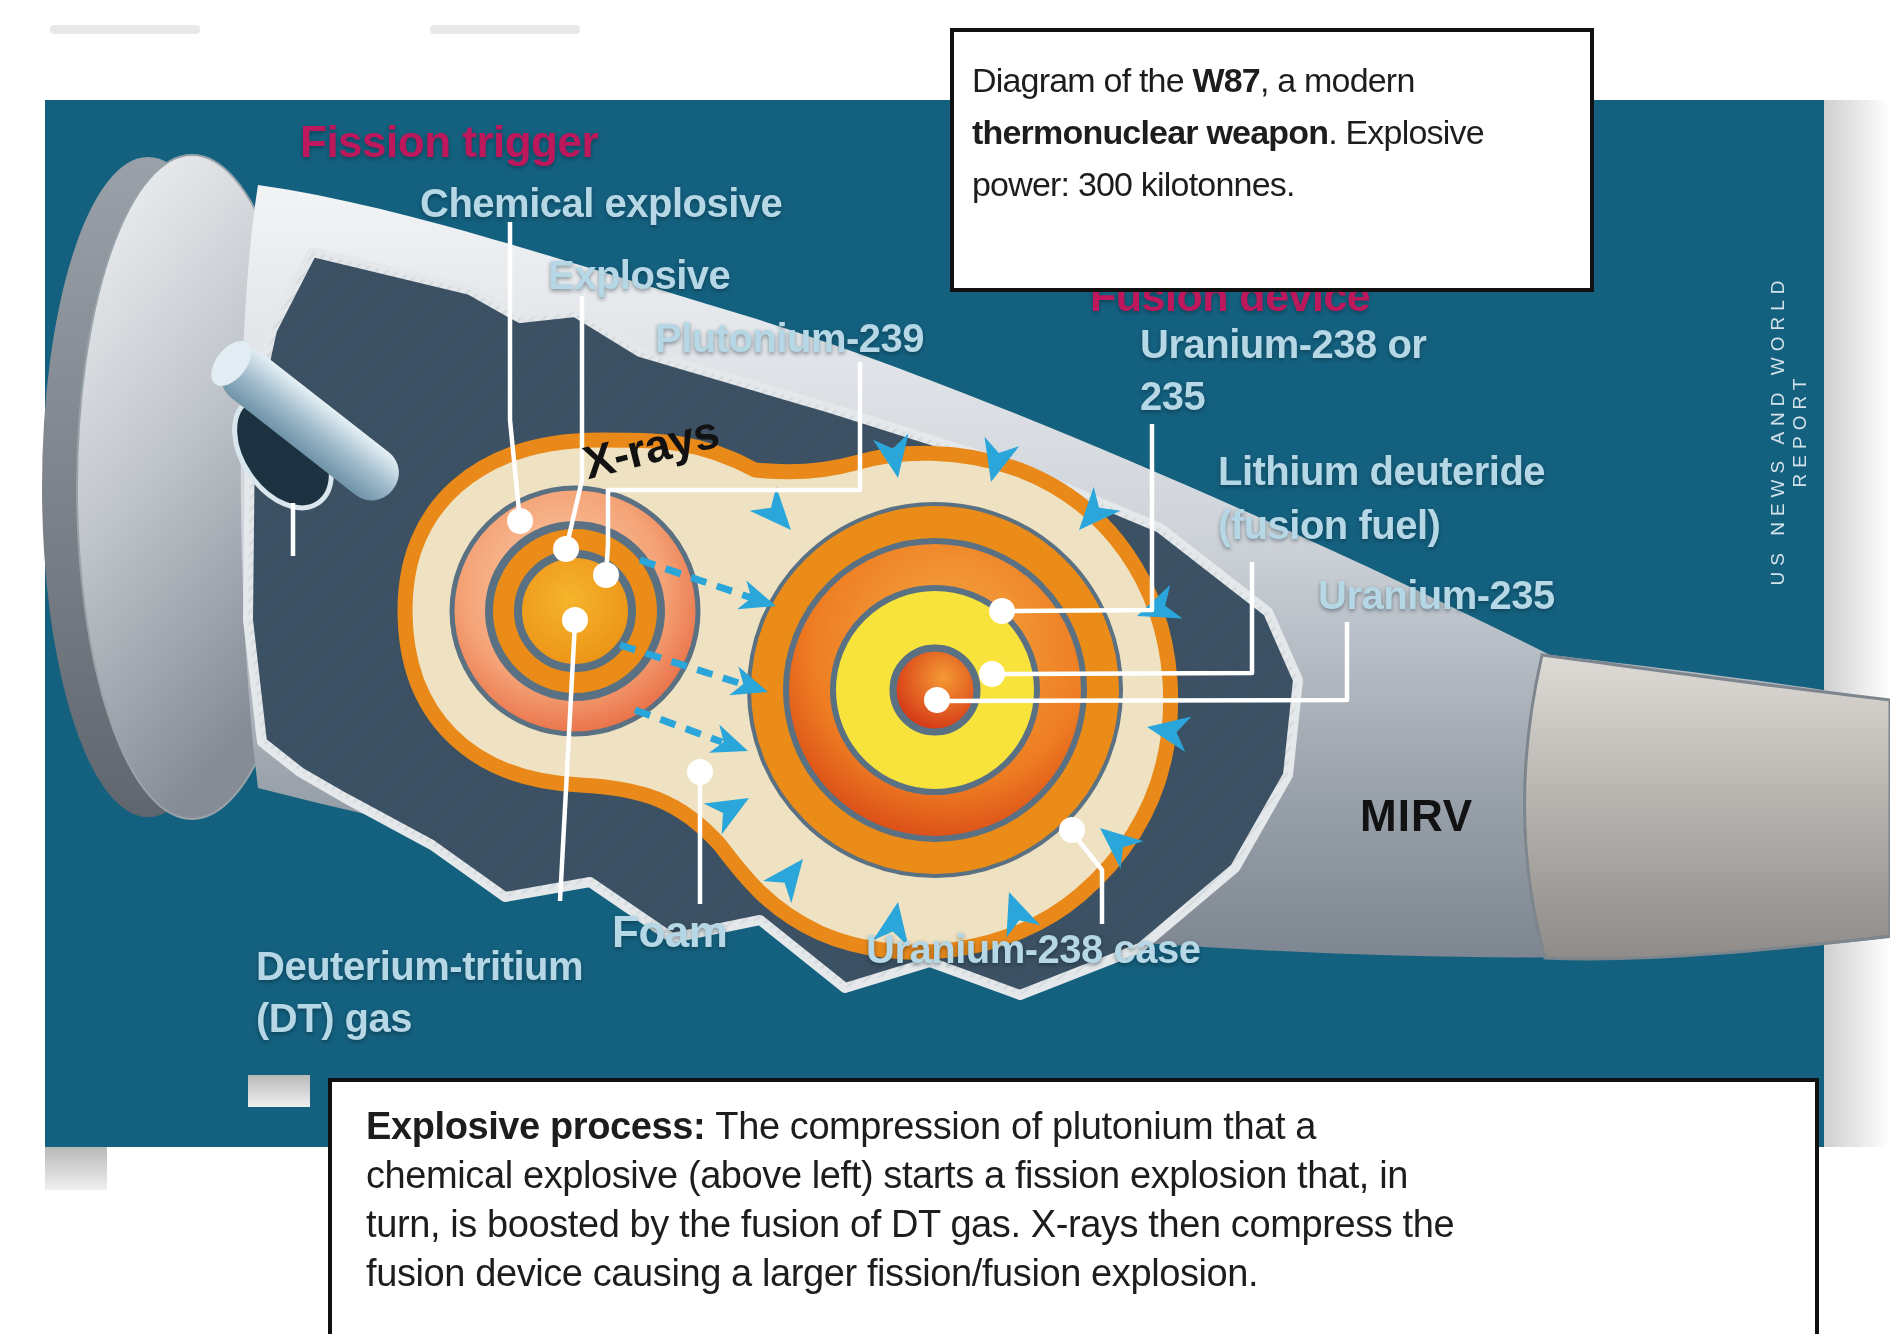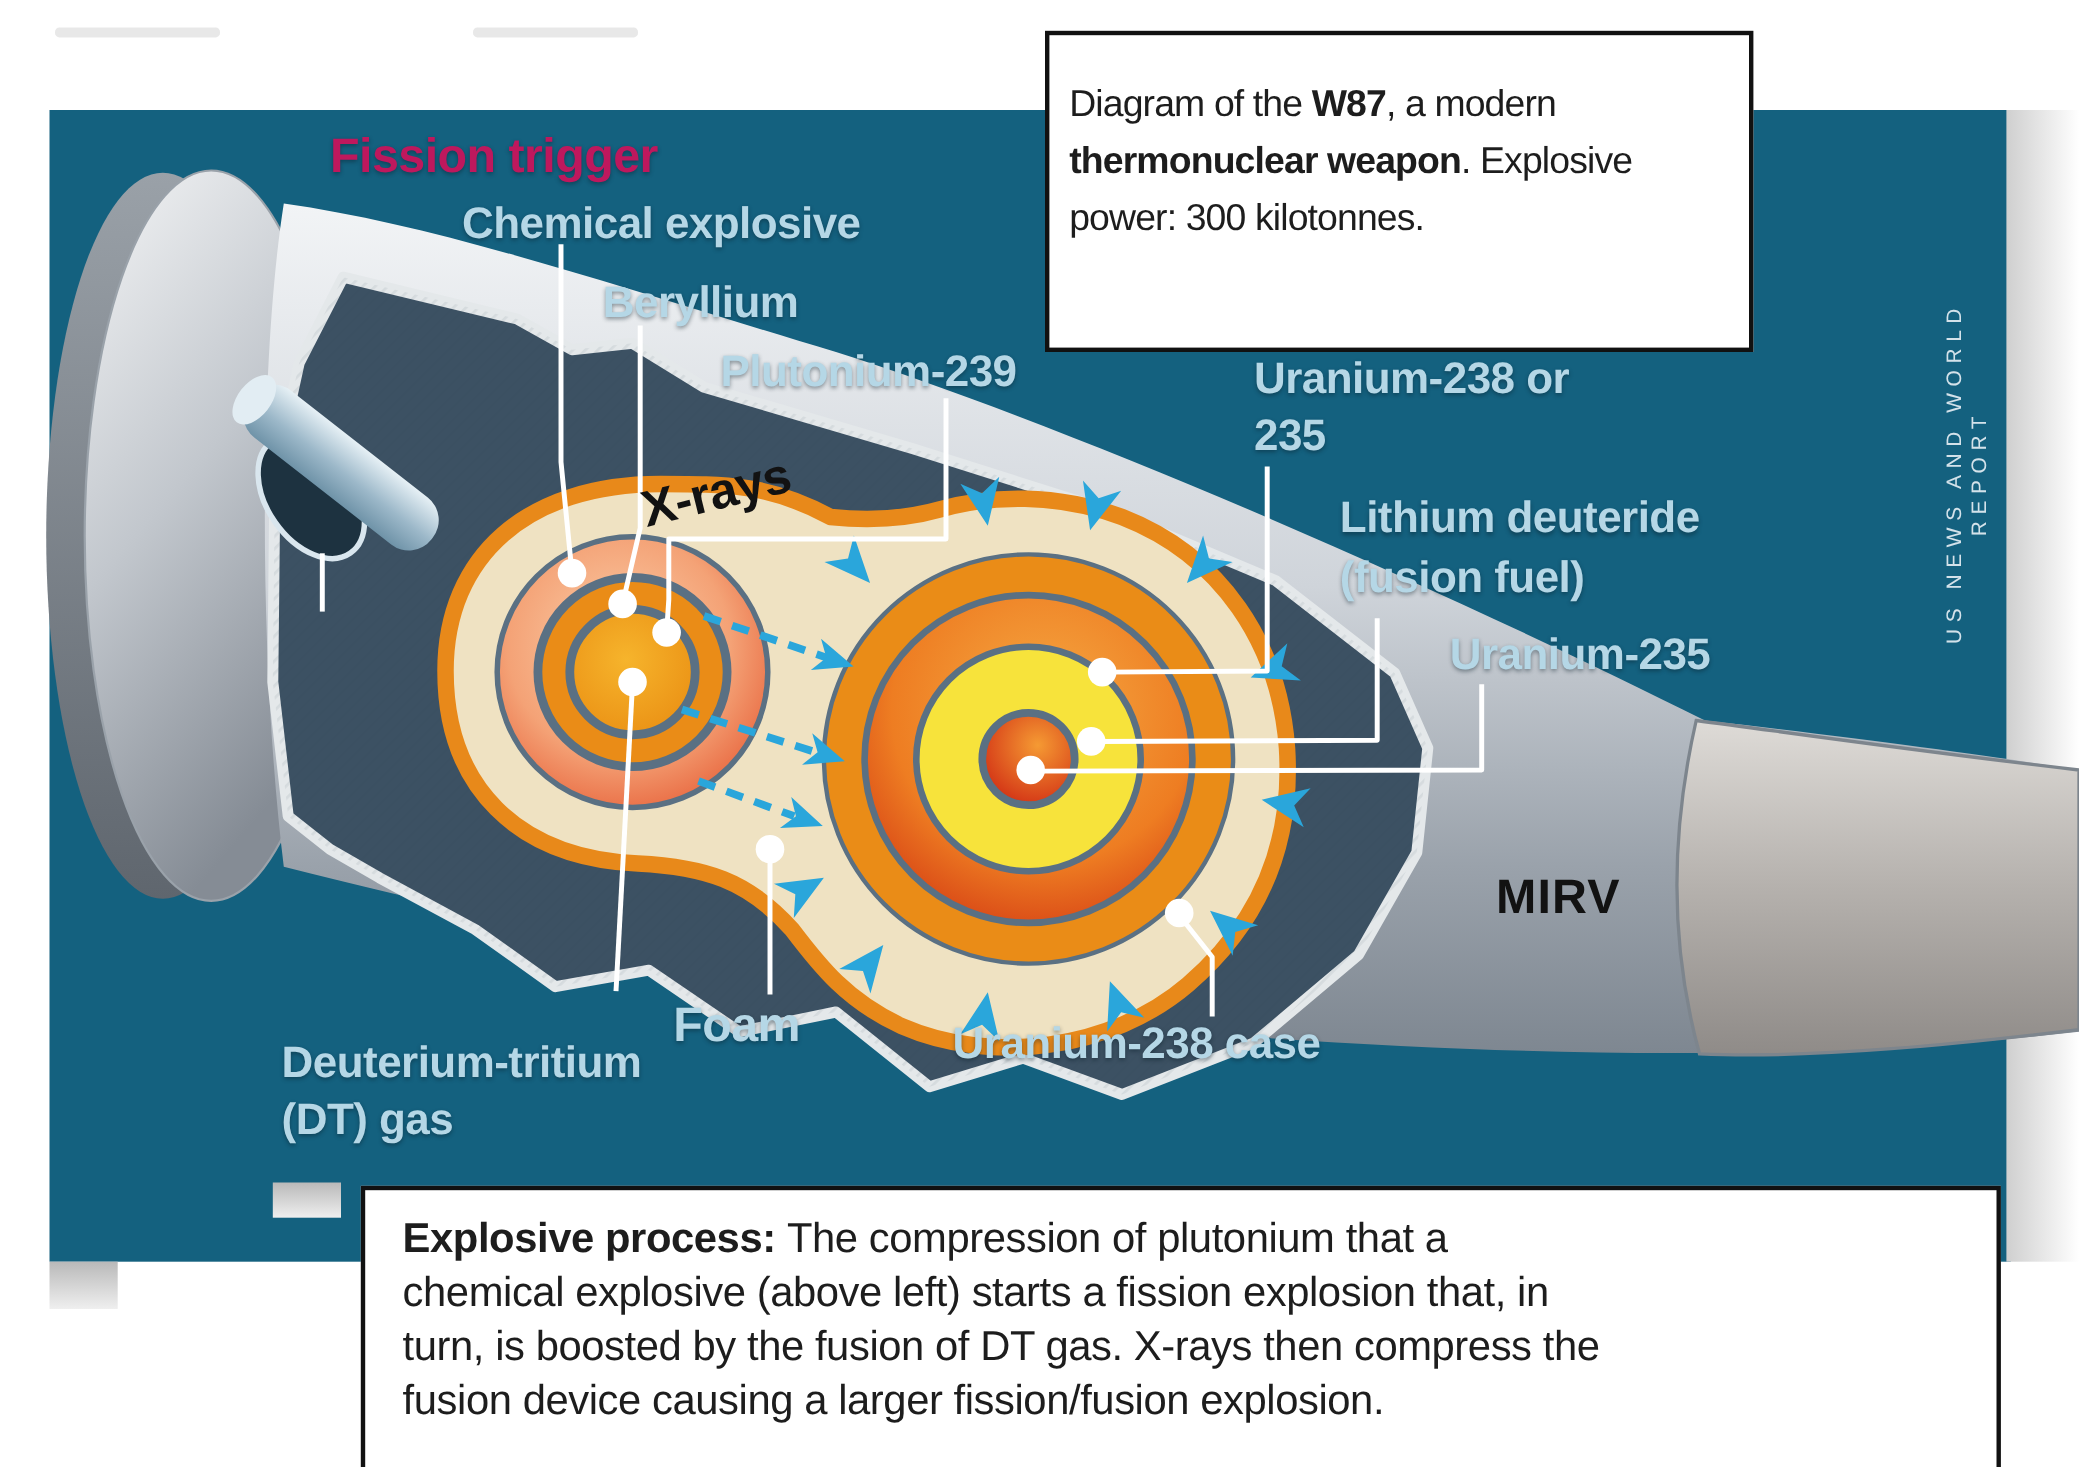--- a/index.html
+++ b/index.html
@@ -5,21 +5,21 @@
   html,body{margin:0;padding:0;background:#fff;}
   #stage{position:relative;width:1890px;height:1334px;background:#ffffff;overflow:hidden;
          font-family:"Liberation Sans",sans-serif;}
   #art{position:absolute;left:0;top:0;}
   .lbl{position:absolute;font-weight:bold;color:#b5d7e6;white-space:pre-line;
        line-height:1.18;letter-spacing:-0.5px;text-shadow:0 2px 4px rgba(8,28,40,.45);}
   .cream{color:#be185d;margin-top:16px;}
   .white{color:#f6fafc;}
   .black{color:#121212;text-shadow:none;}
   .box{position:absolute;background:#ffffff;border:4px solid #111;color:#1d1d1d;}
-  #intro-box{left:950px;top:28px;width:600px;height:212px;padding:36px 18px;
+  #intro-box{left:950px;top:28px;width:600px;height:212px;padding:22px 18px;
              font-size:34px;line-height:52px;letter-spacing:-0.8px;}
   #process-box{left:328px;top:1078px;width:1415px;height:236px;padding:20px 34px;
              font-size:38px;line-height:49px;letter-spacing:-0.4px;}
   #credit{position:absolute;left:1571px;top:416px;width:420px;height:28px;
           transform:rotate(-90deg);color:rgba(233,241,246,.9);font-size:19px;
           letter-spacing:6px;text-align:center;}
   .smudge{position:absolute;height:9px;background:#dcdcdc;opacity:.65;border-radius:4px;}
 </style>
 </head>
 <body>
@@ -187,21 +187,21 @@
       <circle cx="1002" cy="611" r="13"></circle>
       <circle cx="992" cy="674" r="13"></circle>
       <circle cx="937" cy="700" r="13"></circle>
       <circle cx="1072" cy="830" r="13"></circle>
       <circle cx="700" cy="772" r="13"></circle>
     </g>
   </svg>
 
   <div class="lbl cream" style="left:300px;top:100px;font-size:44px;">Fission trigger</div>
   <div class="lbl" style="left:420px;top:180px;font-size:40px;">Chemical explosive</div>
-  <div class="lbl" style="left:548px;top:252px;font-size:40px;">Beryllium</div>
+  <div class="lbl" style="left:548px;top:252px;font-size:40px;">Explosive</div>
   <div class="lbl" style="left:655px;top:315px;font-size:40px;">Plutonium-239</div>
   <div class="lbl cream" style="left:1090px;top:255px;font-size:43px;">Fusion device</div>
   <div class="lbl" style="left:1140px;top:318px;font-size:40px;line-height:52px;">Uranium-238 or
 235</div>
   <div class="lbl" style="left:1218px;top:444px;font-size:40px;line-height:54px;">Lithium deuteride
 (fusion fuel)</div>
   <div class="lbl" style="left:1318px;top:572px;font-size:40px;">Uranium-235</div>
   <div class="lbl black" style="left:582px;top:420px;font-size:46px;transform:rotate(-14deg);">X-rays</div>
   <div class="lbl black" style="left:1360px;top:790px;font-size:44px;letter-spacing:1px;">MIRV</div>
   <div class="lbl" style="left:256px;top:903px;font-size:40px;line-height:52px;margin-top:37px;">Deuterium-tritium

